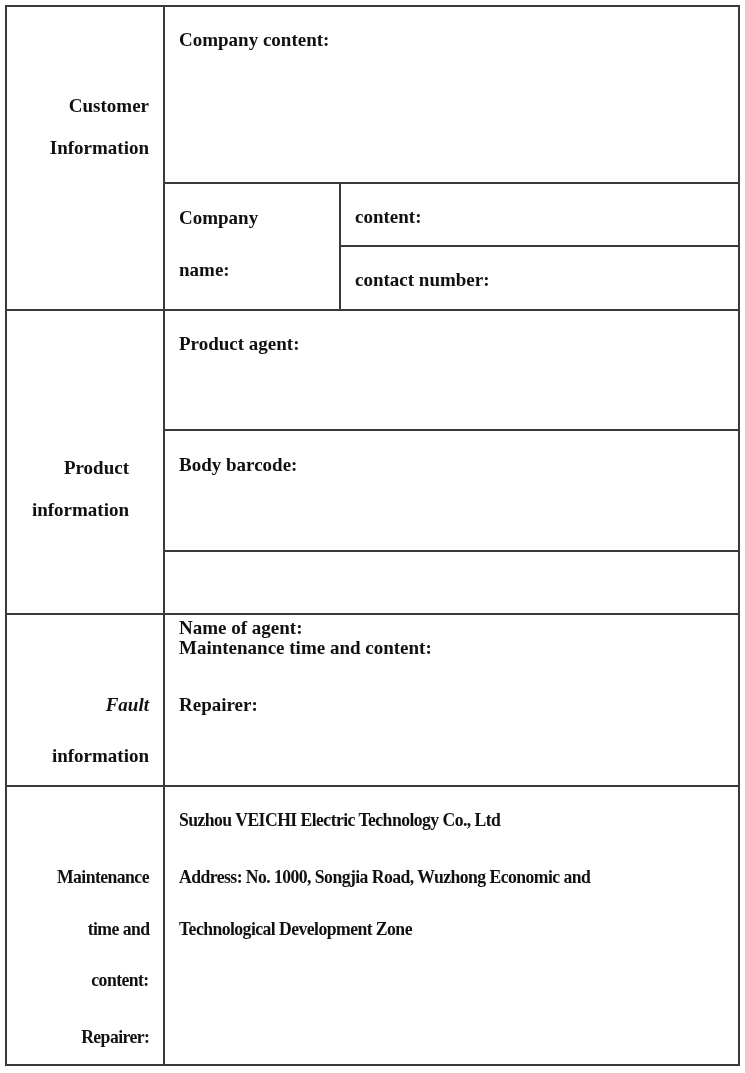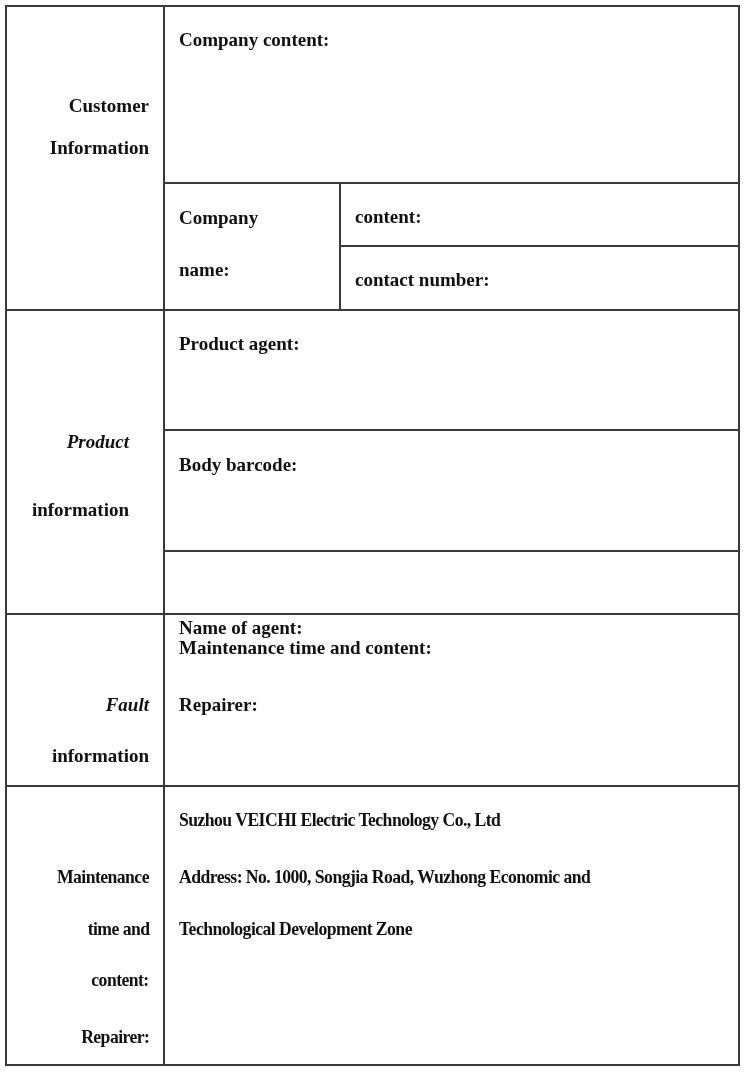--- a/index.html
+++ b/index.html
@@ -32,21 +32,21 @@
 
 <div class="lbl right" style="right:596px; top:96px;">Customer</div>
 <div class="lbl right" style="right:596px; top:138px;">Information</div>
 
 <div class="lbl" style="left:179px; top:30px;">Company content:</div>
 <div class="lbl" style="left:179px; top:208px;">Company</div>
 <div class="lbl" style="left:179px; top:260px;">name:</div>
 <div class="lbl" style="left:355px; top:207px;">content:</div>
 <div class="lbl" style="left:355px; top:270px;">contact number:</div>
 
-<div class="lbl right" style="right:616px; top:432px;font-style:italic;">Product</div>
+<div class="lbl right" style="right:616px; top:458px;">Product</div>
 <div class="lbl right" style="right:616px; top:500px;">information</div>
 
 <div class="lbl" style="left:179px; top:334px;">Product agent:</div>
 <div class="lbl" style="left:179px; top:455px;">Body barcode:</div>
 <div class="lbl" style="left:179px; top:574px;margin-top:44px;">Name of agent:</div>
 
 <div class="lbl right" style="right:596px; top:695px;font-style:italic;">Fault</div>
 <div class="lbl right" style="right:596px; top:746px;">information</div>
 
 <div class="lbl" style="left:179px; top:638px;">Maintenance time and content:</div>

